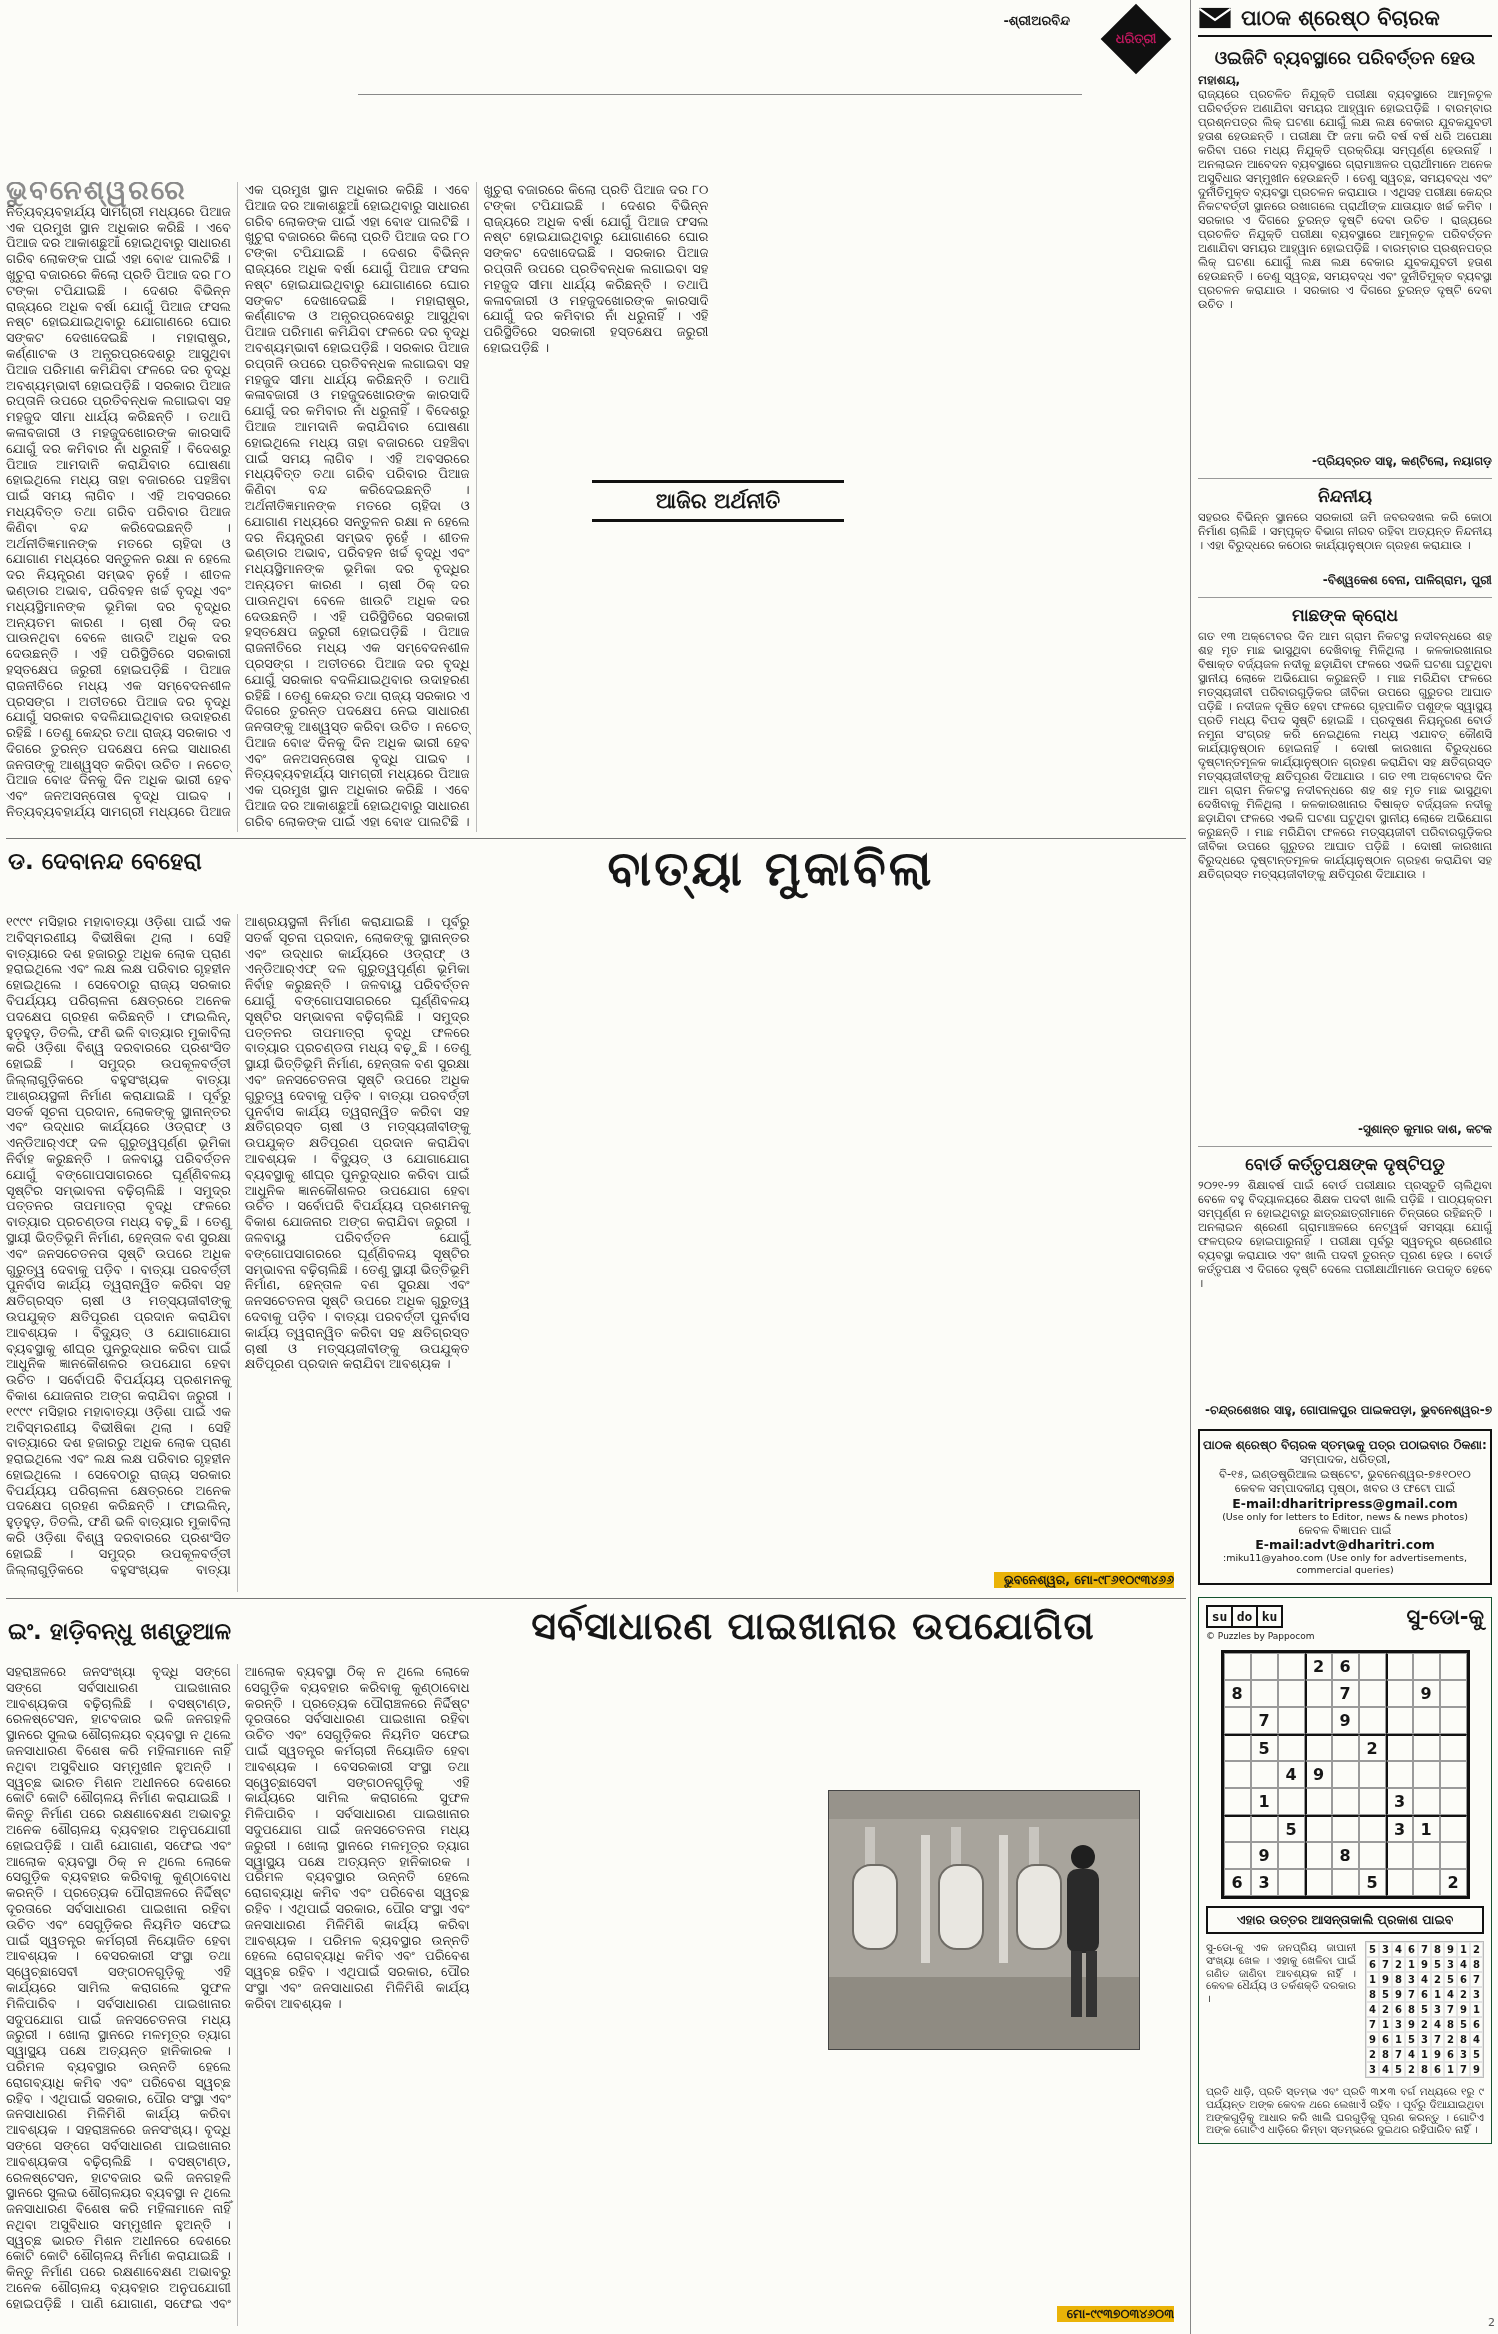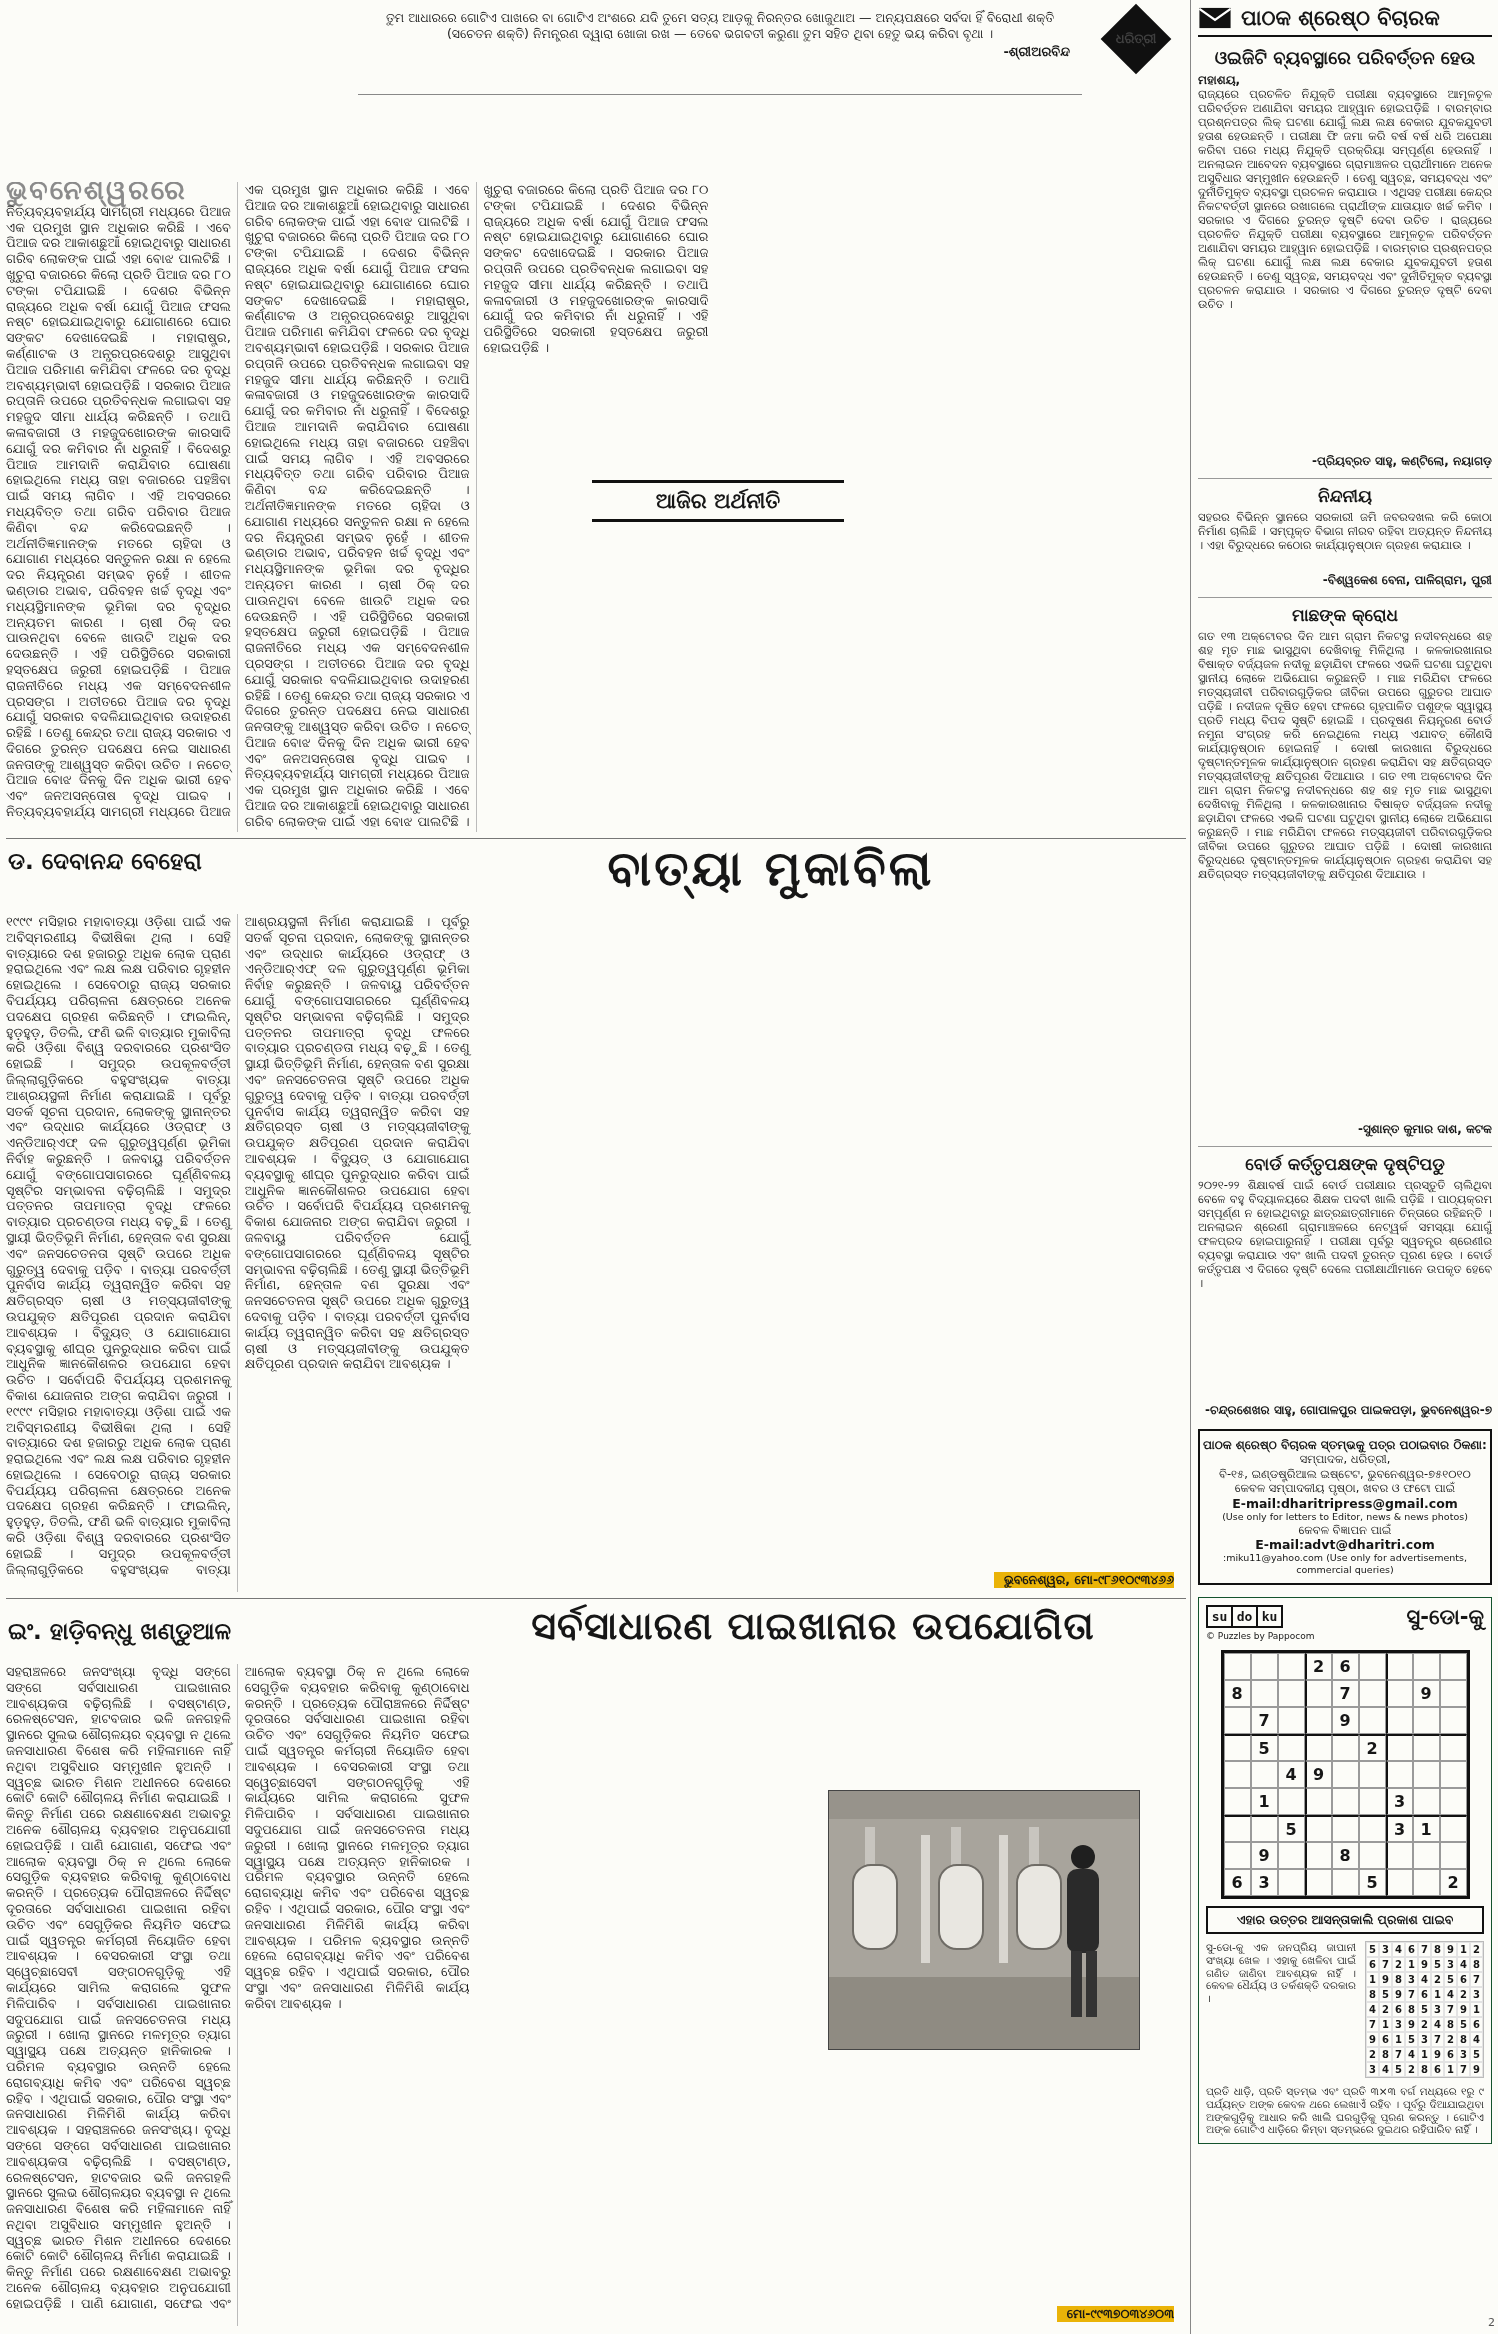--- a/index.html
+++ b/index.html
@@ -20,21 +20,21 @@
 
   .quote-box { position:absolute; left:358px; top:4px; width:724px; height:86px;
     padding:6px 12px; font-size:12.5px; line-height:15.5px; text-align:center; overflow:hidden; }
   .quote-author { display:block; text-align:right; font-weight:bold; font-size:13px; margin-top:3px; }
   .rule-quote { position:absolute; left:358px; top:94px; width:724px; border-top:1px solid #888; }
 
   .logo-wrap { position:absolute; left:1092px; top:2px; width:88px; height:88px; }
   .logo-diamond { position:absolute; left:19px; top:12px; width:50px; height:50px;
     background:#101010; transform:rotate(45deg); }
   .logo-text { position:absolute; left:0; top:29px; width:88px; text-align:center;
-    color:#404040; font-weight:bold; font-size:13px; }
+    color:#be185d; font-weight:bold; font-size:13px; }
 
   
   .headline1 { position:absolute; left:358px; top:98px; width:826px; text-align:center;
     font-size:56px; font-weight:bold; letter-spacing:3px; }
   .rule-a1 { position:absolute; left:6px; top:838px; width:1180px; border-top:1px solid #777; }
   .byline2 { position:absolute; left:8px; top:848px; width:340px; font-size:23px; font-weight:bold; }
   .headline2 { position:absolute; left:358px; top:840px; width:826px; text-align:center;
     font-size:48px; font-weight:bold; letter-spacing:3px; }
   .rule-a2 { position:absolute; left:6px; top:1598px; width:1180px; border-top:1px solid #777; }
   .byline3 { position:absolute; left:8px; top:1618px; width:340px; font-size:23px; font-weight:bold; }
@@ -108,21 +108,20 @@
 
   .page-num { position:absolute; right:3px; bottom:5px; font-size:11px; color:#555; }
 </style>
 </head>
 <body>
 
 <div class="page">
 
 
   <div class="quote-box">
-    <span>ତୁମ ଆଧାରରେ ଗୋଟିଏ ପାଖରେ ବା ଗୋଟିଏ ଅଂଶରେ ଯଦି ତୁମେ ସତ୍ୟ ଆଡ଼କୁ ନିରନ୍ତର ଖୋଜୁଥାଅ — ଅନ୍ୟପକ୍ଷରେ ସର୍ବଦା ହିଁ ବିରୋଧୀ ଶକ୍ତି (ସଚେତନ ଶକ୍ତି) ନିମନ୍ତ୍ରଣ ଦ୍ୱାରା ଖୋଜା ରଖ — ତେବେ ଭଗବତୀ କରୁଣା ତୁମ ସହିତ ଥିବା ହେତୁ ଭୟ କରିବା ବୃଥା ।</span>
     <span class="quote-author">-ଶ୍ରୀଅରବିନ୍ଦ</span>
   </div>
   <div class="rule-quote"></div>
 
   <div class="logo-wrap">
     <div class="logo-diamond"></div>
     <div class="logo-text">ଧରିତ୍ରୀ</div>
   </div>
 
   <div class="art-body art1-body">

